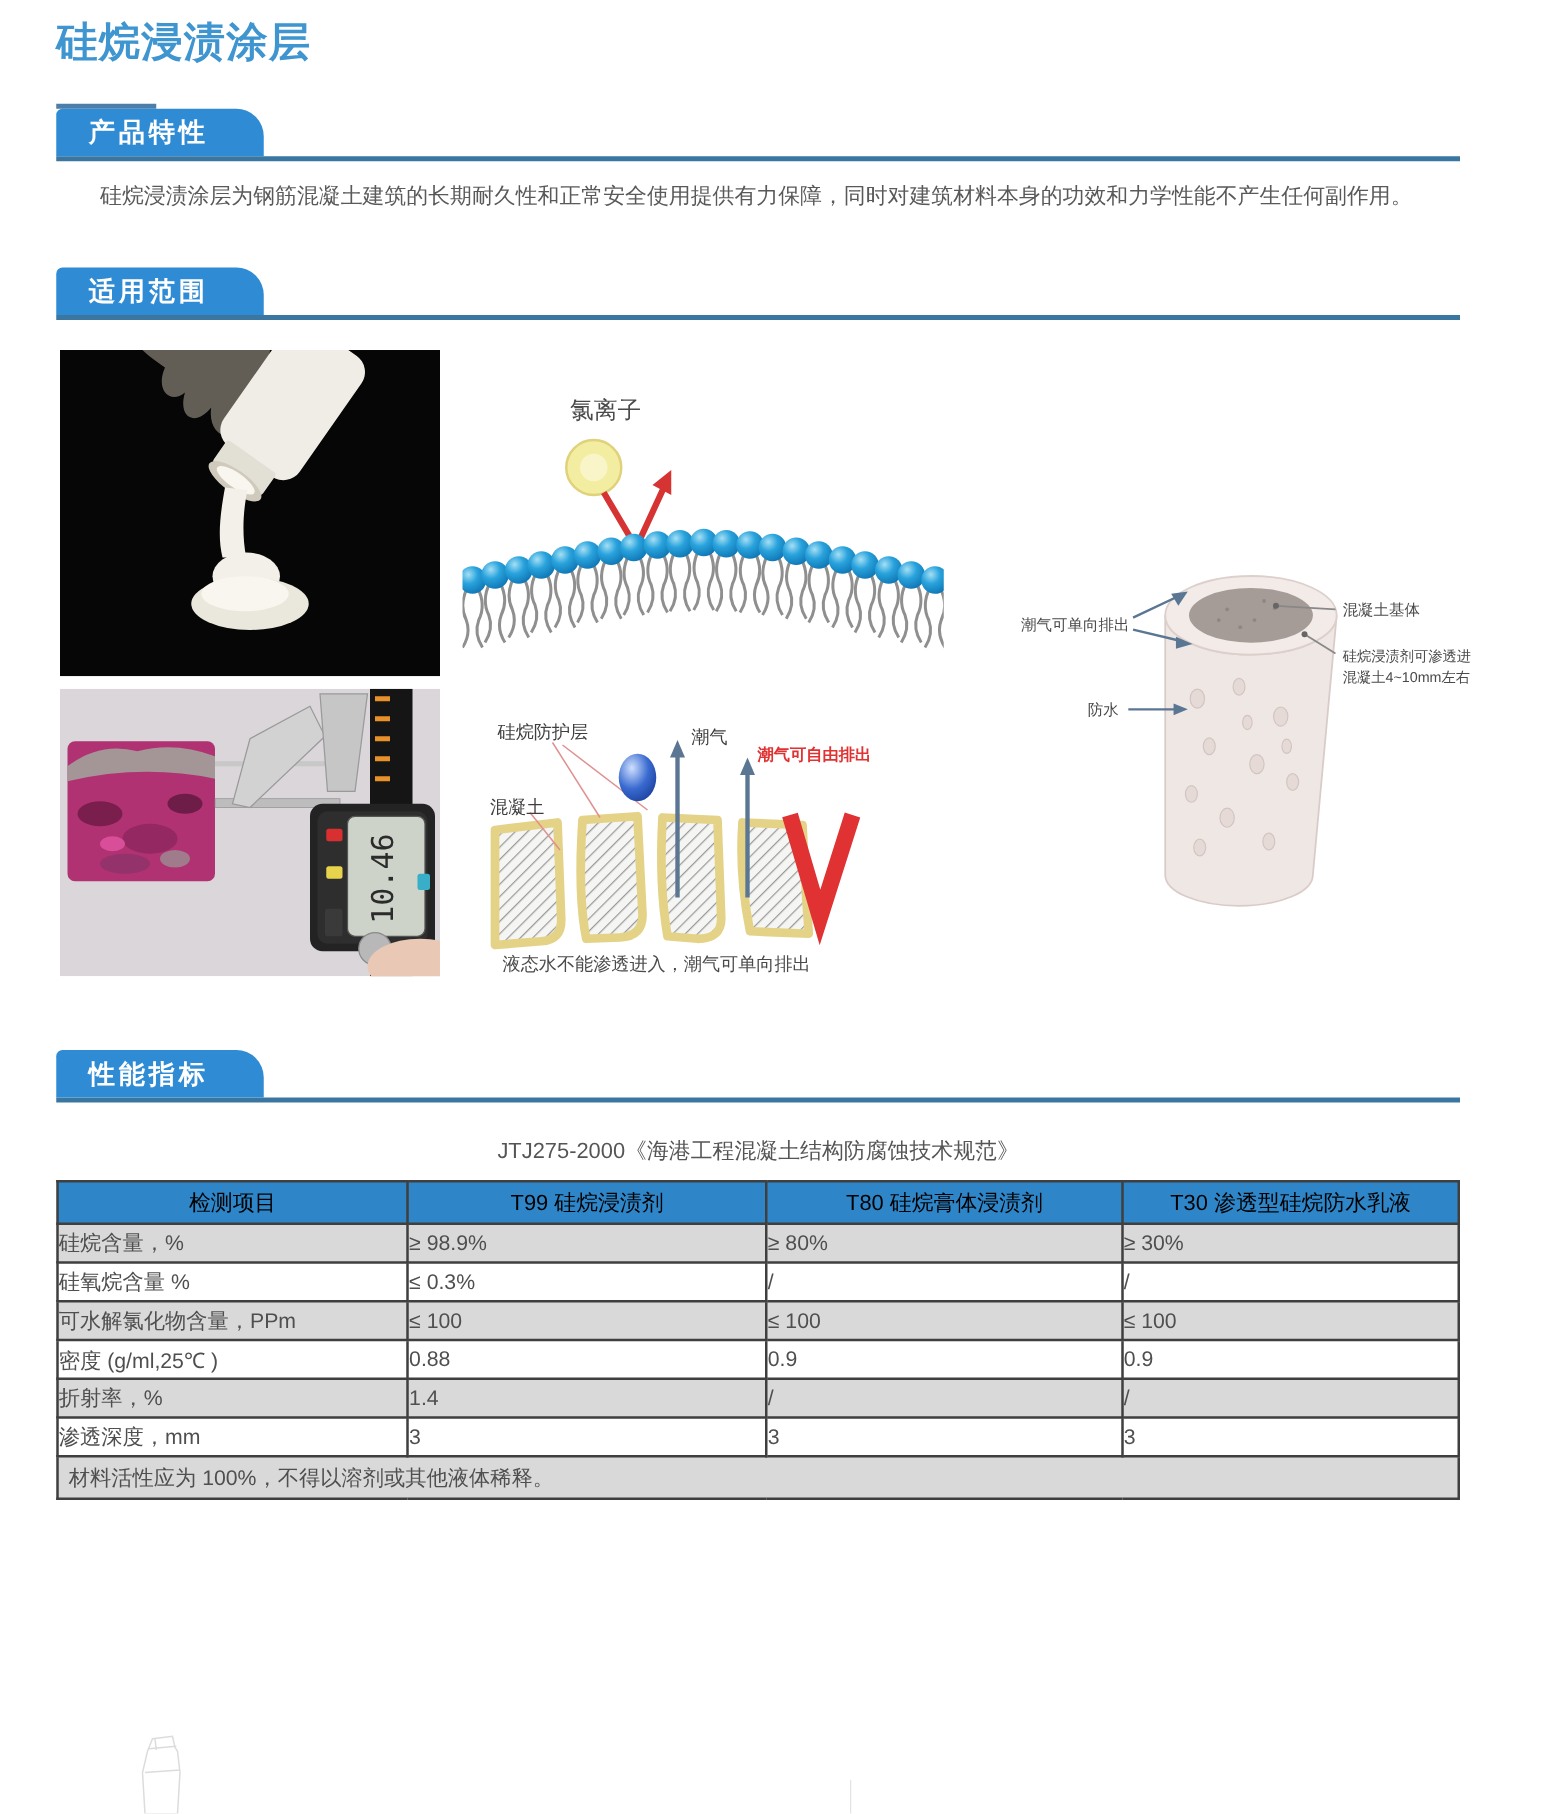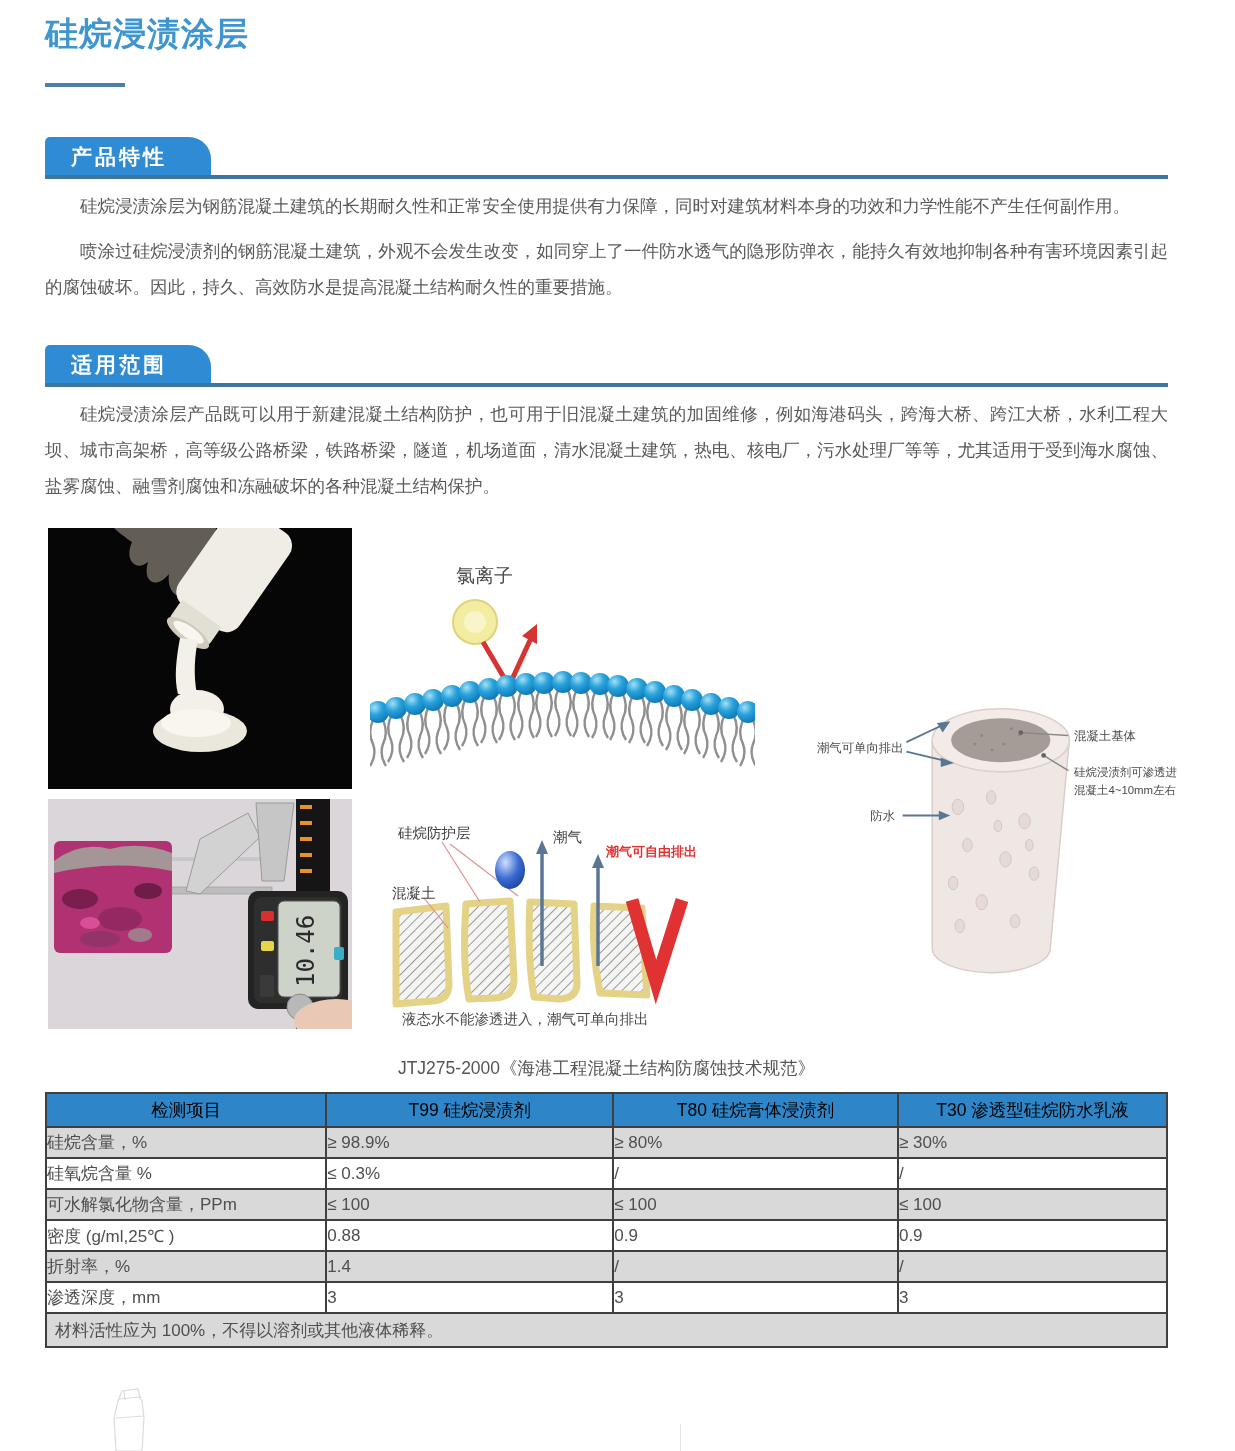--- a/index.html
+++ b/index.html
@@ -4,21 +4,21 @@
 <style>
   html,body{margin:0;padding:0;background:#ffffff;}
   .page{position:relative;width:1235px;height:1451px;background:#ffffff;overflow:hidden;
         font-family:"Liberation Sans",sans-serif;}
   .content{margin:0 67px 0 45px;width:1123px;}
 
   h1.doc-title{margin:0;padding-top:12px;font-size:33px;font-weight:bold;
        color:#3E95D0;letter-spacing:1px;}
   .title-rule{width:80px;height:4px;background:#4B7FA9;margin-top:26px;}
 
-  .section-bar{margin-top:50px;border-bottom:4px solid #3B76A1;line-height:0;}
+  .section-bar{border-bottom:4px solid #3B76A1;line-height:0;}
   .section-bar .tab{display:inline-block;background:#2F8BD4;color:#ffffff;
        font-size:21px;font-weight:bold;letter-spacing:3px;line-height:1;
        padding:9px 44px 8px 26px;border-radius:5px 22px 0 0;}
 
   p.para{margin:9px 0 0 0;font-size:17.5px;line-height:36px;color:#595959;
        text-indent:2em;text-align:justify;}
 
   .figures{position:relative;margin-top:24px;height:502px;}
   .fig{position:absolute;}
   .fig svg{display:block;}
@@ -44,26 +44,24 @@
 <div class="page">
   <div class="content">
 
     <h1 class="doc-title">硅烷浸渍涂层</h1>
     <div class="title-rule"></div>
 
     <div class="section-bar">
       <span class="tab">产品特性</span>
     </div>
     <p class="para">硅烷浸渍涂层为钢筋混凝土建筑的长期耐久性和正常安全使用提供有力保障，同时对建筑材料本身的功效和力学性能不产生任何副作用。</p>
-    <p class="para">喷涂过硅烷浸渍剂的钢筋混凝土建筑，外观不会发生改变，如同穿上了一件防水透气的隐形防弹衣，能持久有效地抑制各种有害环境因素引起的腐蚀破坏。因此，持久、高效防水是提高混凝土结构耐久性的重要措施。</p>
 
     <div class="section-bar" style="margin-top:40px;">
       <span class="tab">适用范围</span>
     </div>
-    <p class="para">硅烷浸渍涂层产品既可以用于新建混凝土结构防护，也可用于旧混凝土建筑的加固维修，例如海港码头，跨海大桥、跨江大桥，水利工程大坝、城市高架桥，高等级公路桥梁，铁路桥梁，隧道，机场道面，清水混凝土建筑，热电、核电厂，污水处理厂等等，尤其适用于受到海水腐蚀、盐雾腐蚀、融雪剂腐蚀和冻融破坏的各种混凝土结构保护。</p>
 
     <div class="figures">
 
       <div class="fig" style="left:3px;top:0;">
         <svg width="304" height="261" viewBox="0 0 304 261">
           <rect width="304" height="261" fill="#060606"></rect>
           <path d="M58,0 L168,0 C166,22 158,48 146,62 C134,76 118,66 121,46 C108,62 94,54 100,34 C88,44 76,32 84,14 C78,10 70,4 66,0 Z" fill="#746f64" opacity="0.85"></path>
           <g transform="translate(140,105) rotate(35)">
             <rect x="-36" y="-138" width="74" height="118" rx="16" fill="#efede6"></rect>
             <rect x="-24" y="-24" width="48" height="22" rx="3" fill="#e2dfd5"></rect>
@@ -247,20 +245,23 @@
           <polygon points="142,139 130,134 130,144" fill="#5b7693"></polygon>
           <text x="2" y="72" font-size="13" fill="#4a4a4a">潮气可单向排出</text>
           <text x="272" y="60" font-size="13" fill="#4a4a4a">混凝土基体</text>
           <text x="272" y="98" font-size="12" fill="#4a4a4a">硅烷浸渍剂可渗透进</text>
           <text x="272" y="116" font-size="12" fill="#4a4a4a">混凝土4~10mm左右</text>
           <text x="58" y="144" font-size="13" fill="#4a4a4a">防水</text>
         </svg>
       </div>
     </div>
 
+    <div class="section-bar" style="margin-top:58px;">
+      <span class="tab">性能指标</span>
+    </div>
 
     <div class="perf-title">JTJ275-2000《海港工程混凝土结构防腐蚀技术规范》</div>
 
     <div class="table-wrap">
       <table class="perf">
         <colgroup>
           <col style="width:25.0%">
             <col style="width:25.6%">
             <col style="width:25.4%">
             <col style="width:24.0%">

